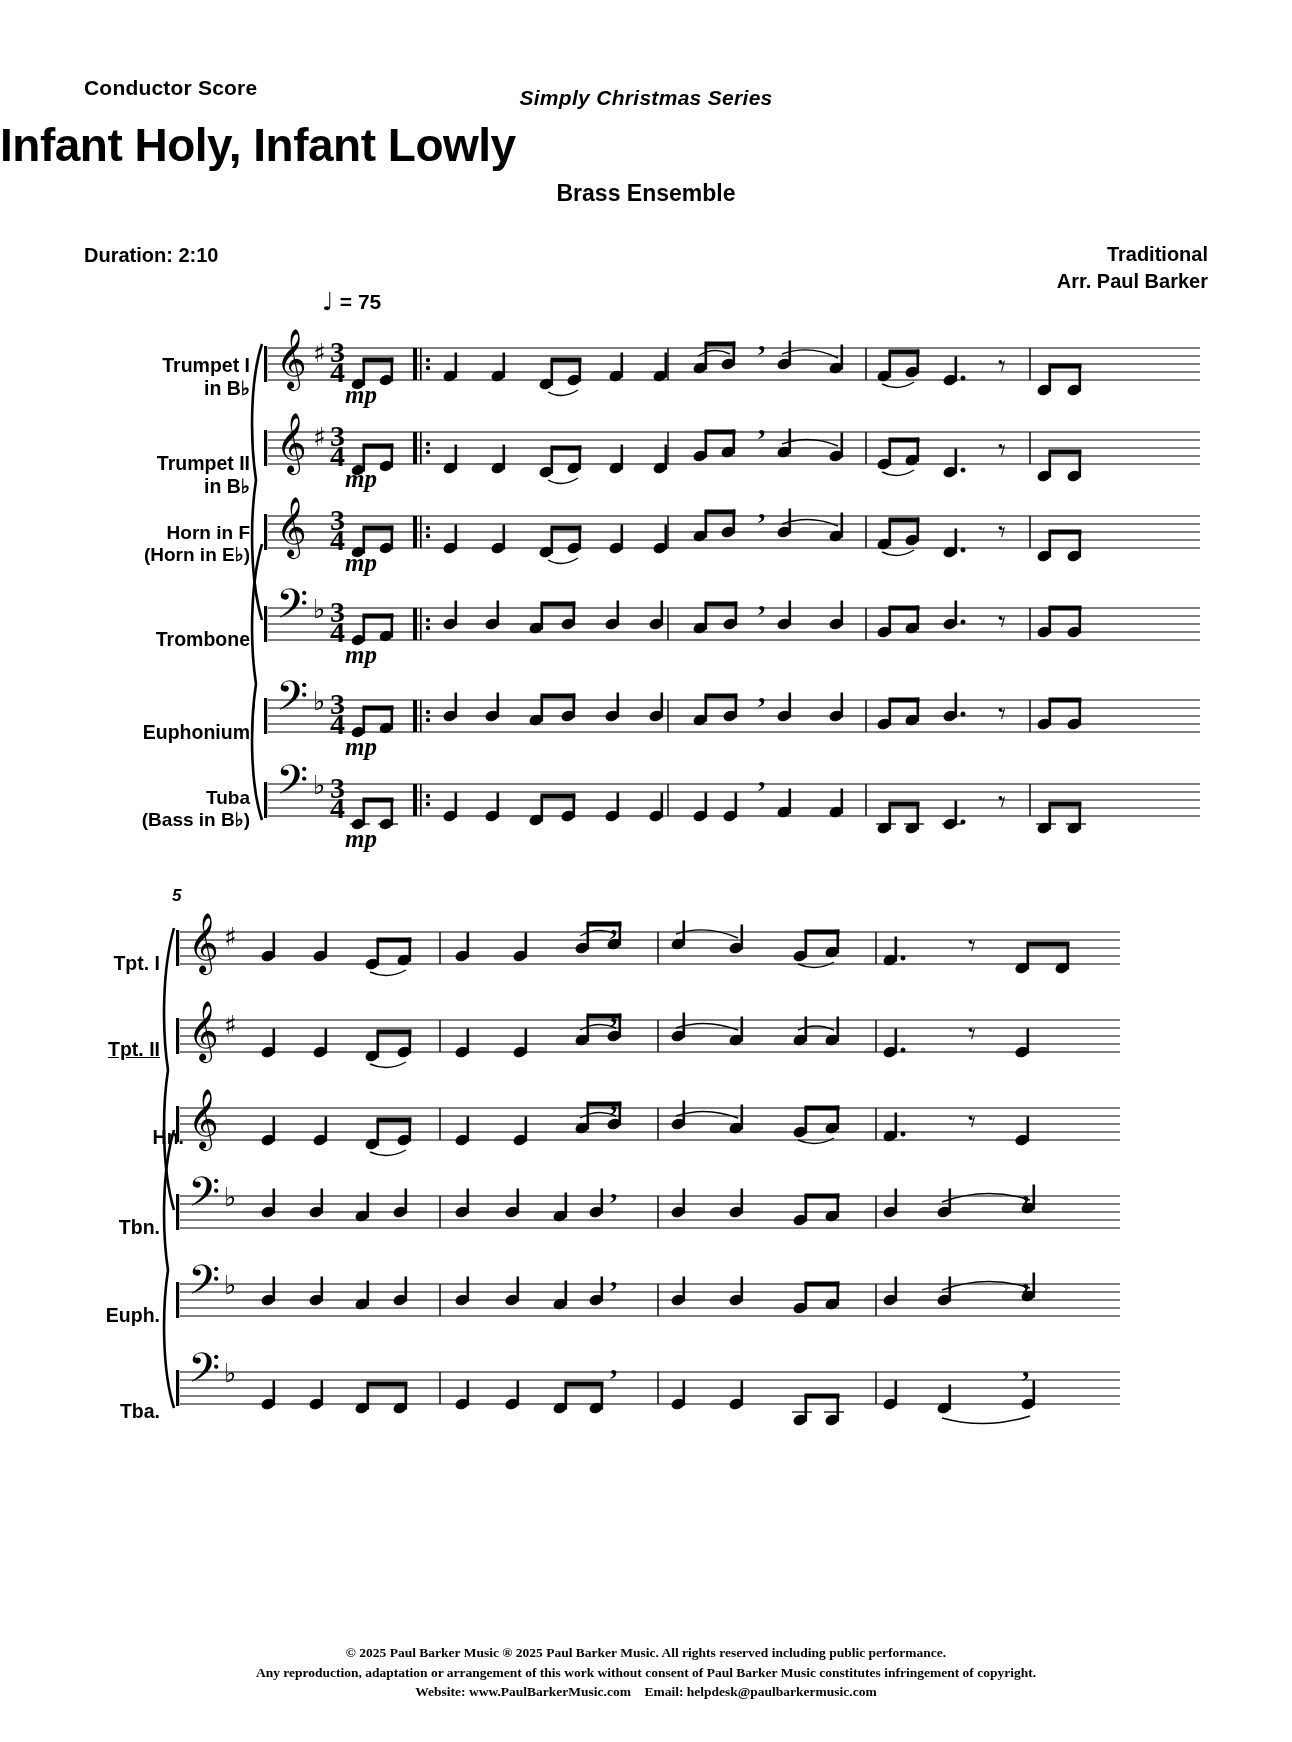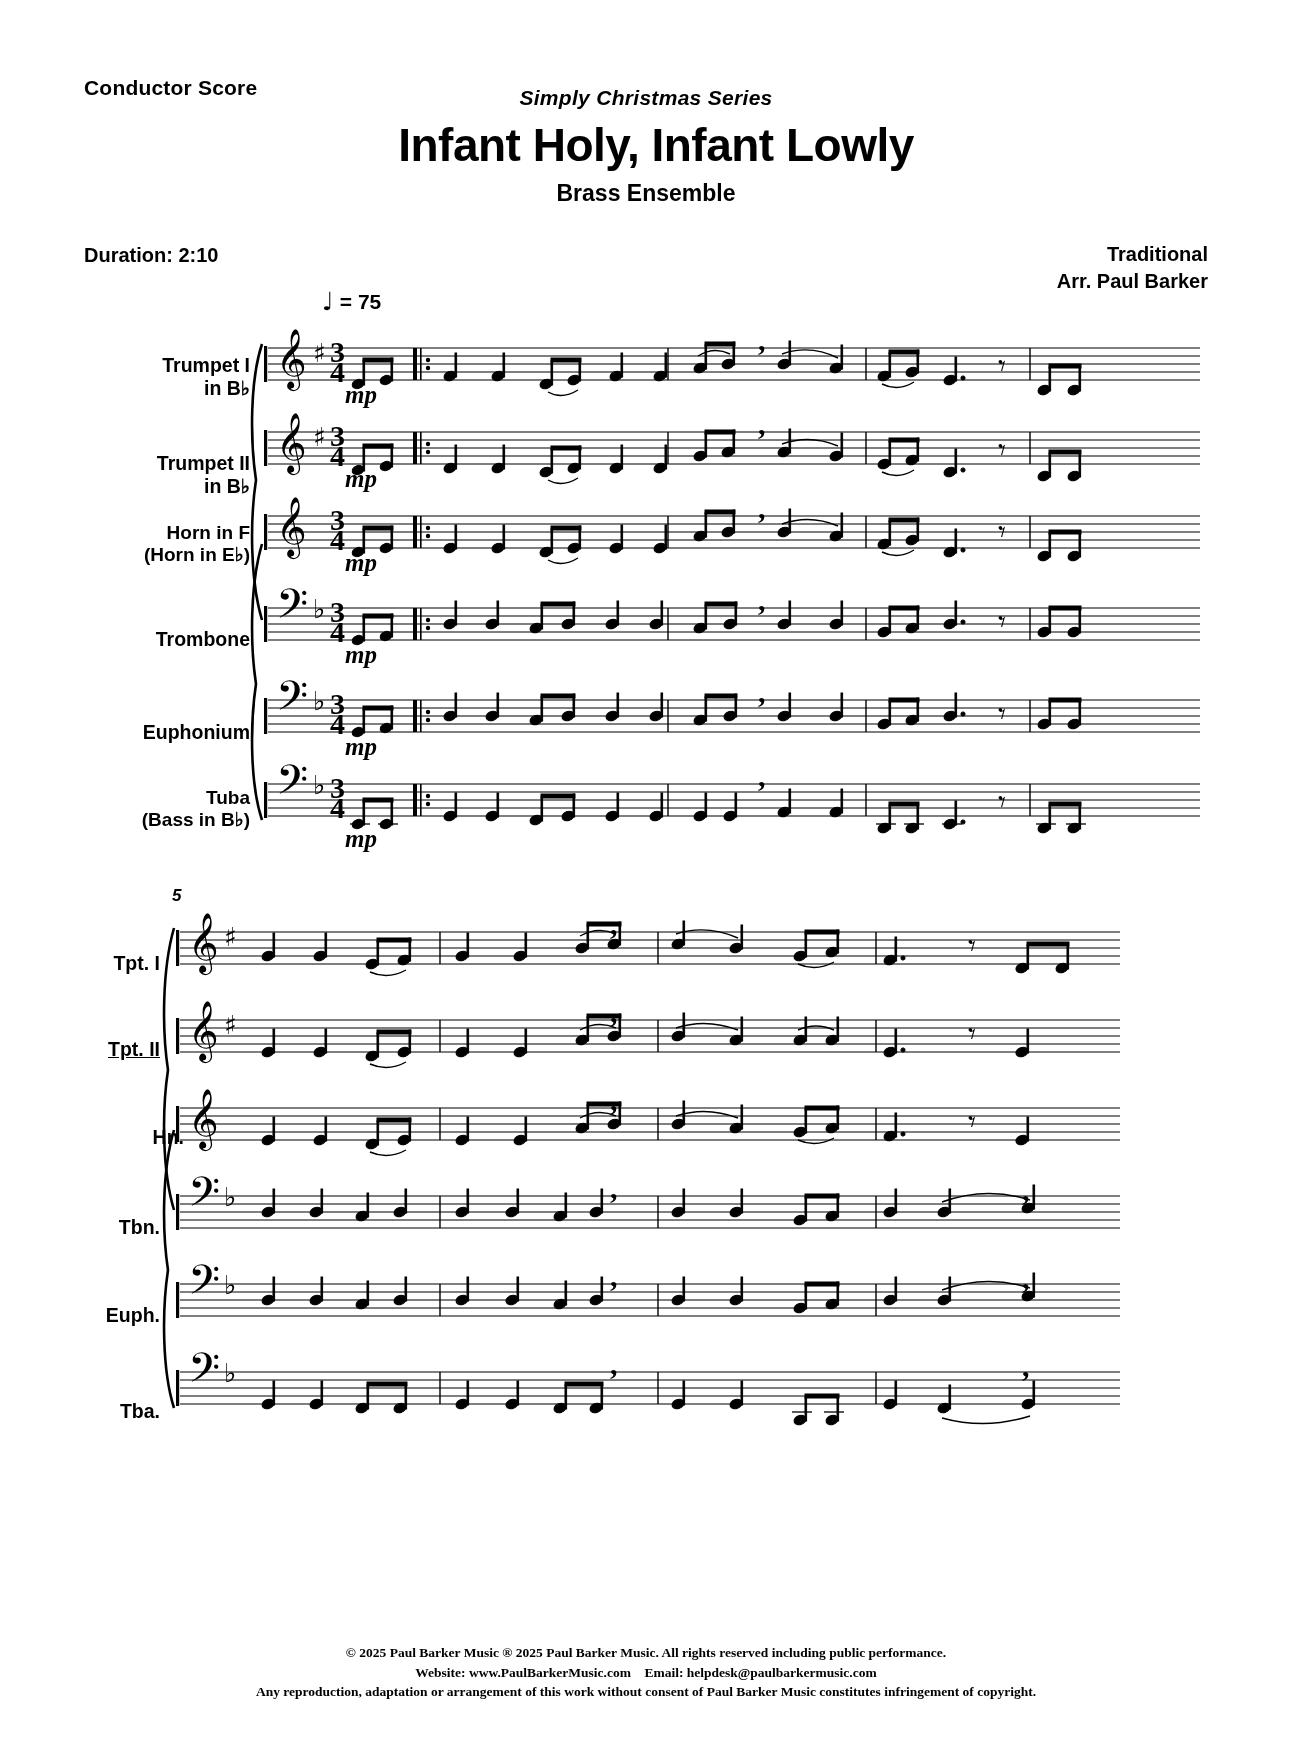--- a/index.html
+++ b/index.html
@@ -37,25 +37,23 @@
     text-align: center;
     font-size: 21px;
     font-weight: bold;
     font-style: italic;
     letter-spacing: 0.3px;
   }
   .main-title {
     position: absolute;
     left: 0; right: 0;
     top: 118px;
-    text-align: center;
     font-size: 46px;
     font-weight: bold;
     letter-spacing: -0.5px;
-    padding-left: 20px;
   }
   .subtitle {
     position: absolute;
     left: 0; right: 0;
     top: 180px;
     text-align: center;
     font-size: 23px;
     font-weight: bold;
   }
   .duration {
@@ -972,17 +970,17 @@
           <ellipse cx="1028" cy="524" rx="6.2" ry="4.5" transform="rotate(-20 1028 524)"></ellipse>
             <rect x="1033" y="501" width="1.6" height="24"></rect>
           <path d="M 942,538 Q 986,550 1030,536" fill="none" stroke-width="1.4"></path>
         </g>
       </g>
     </svg>
   </div>
 
   <div class="footer">
     <div>© 2025 Paul Barker Music ® 2025 Paul Barker Music. All rights reserved including public performance.</div>
+    <div>Any reproduction, adaptation or arrangement of this work without consent of Paul Barker Music constitutes infringement of copyright.</div>
     <div>Website: www.PaulBarkerMusic.com Email: helpdesk@paulbarkermusic.com</div>
-    <div>Any reproduction, adaptation or arrangement of this work without consent of Paul Barker Music constitutes infringement of copyright.</div>
   </div>
 
 </div>
 
 </body></html>

